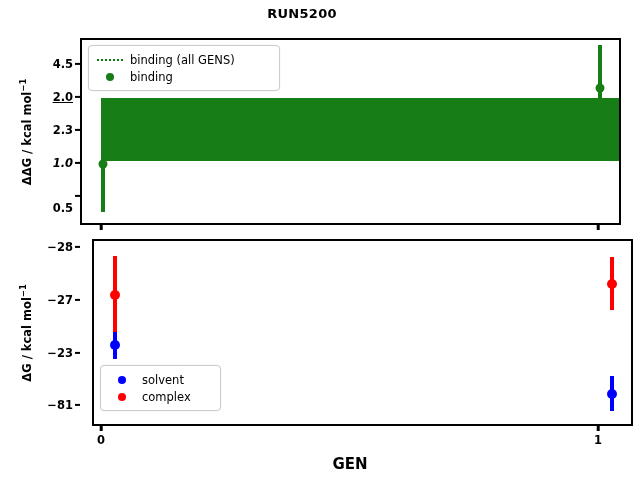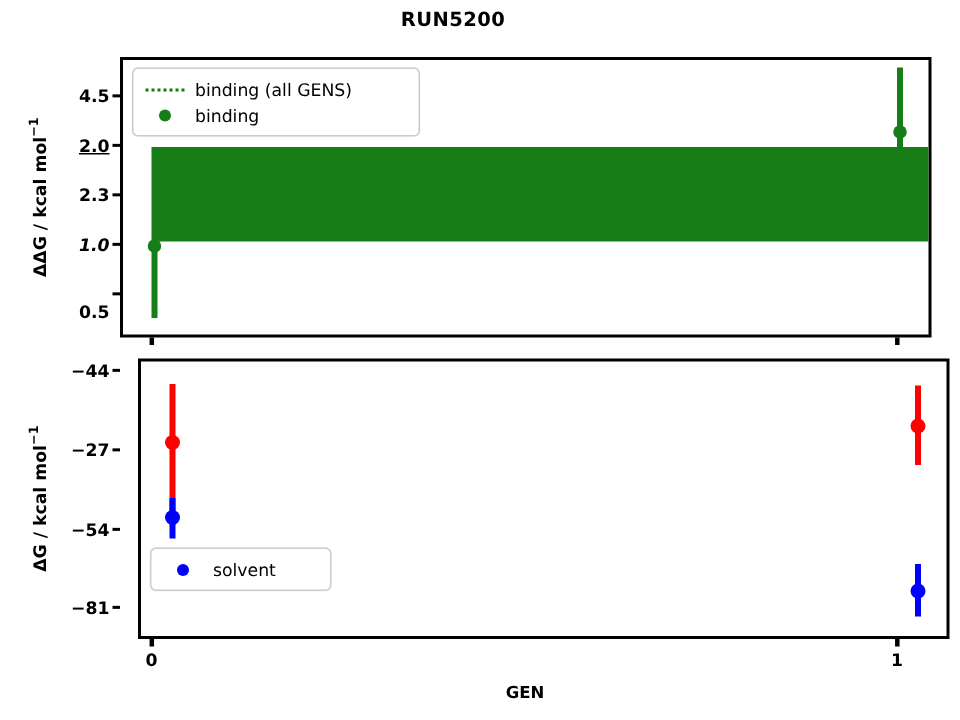--- a/index.html
+++ b/index.html
@@ -60,21 +60,21 @@
   .ylabel{
     position:absolute;
     font-size:11.5px;font-weight:bold;color:#000;
     transform-origin:50% 50%;
     transform:rotate(-90deg);
     white-space:nowrap;
     text-align:center;
   }
   .xlabel{
     position:absolute;
-    font-size:11px;font-weight:bold;color:#000;
+    font-size:15px;font-weight:bold;color:#000;
     text-align:center;white-space:nowrap;
     transform:translateX(-50%);
   }
   .ylabel sub,.ylabel sup{font-size:8.5px;}
 
   
   .errbar{position:absolute;transform:translateX(-50%);}
   .marker{
     position:absolute;border-radius:50%;
     transform:translate(-50%,-50%);
@@ -179,31 +179,37 @@
     <div class="marker" style="left:518px;top:42.5px;width:10px;height:10px;background:#ff0000;"></div>
     <div class="marker" style="left:518px;top:152.7px;width:10px;height:10px;background:#0000ff;"></div>
 
     <div class="legend" style="left:6px;top:124px;width:121px;">
       <div class="legend-row">
         <span class="legend-key">
           <span class="legend-dot" style="background:#0000ff;"></span>
         </span>
         <span class="legend-text">solvent</span>
       </div>
+      <div class="legend-row">
+        <span class="legend-key">
+          <span class="legend-dot" style="background:#ff0000;"></span>
+        </span>
+        <span class="legend-text">complex</span>
+      </div>
     </div>
   </div>
 
   <div class="ytick-mark" style="left:75px;top:247px;"></div>
   <div class="ytick-mark" style="left:75px;top:300px;"></div>
   <div class="ytick-mark" style="left:75px;top:353px;"></div>
   <div class="ytick-mark" style="left:75px;top:405px;"></div>
 
-  <div class="ytick-label" style="left:33px;top:247px;width:40px;">−44</div>
+  <div class="ytick-label" style="left:33px;top:247px;width:40px;">−28</div>
   <div class="ytick-label" style="left:33px;top:300px;width:40px;">−27</div>
-  <div class="ytick-label" style="left:33px;top:353px;width:40px;">−54</div>
+  <div class="ytick-label" style="left:33px;top:353px;width:40px;">−23</div>
   <div class="ytick-label" style="left:33px;top:405px;width:40px;">−81</div>
 
   <div class="xtick-mark" style="left:101px;top:426px;"></div>
   <div class="xtick-mark" style="left:598px;top:426px;"></div>
   <div class="xtick-label" style="left:101px;top:433px;width:30px;">0</div>
   <div class="xtick-label" style="left:598px;top:433px;width:30px;">1</div>
 
   <div class="ylabel" style="left:-39px;top:325px;width:130px;">
     <span>ΔG / kcal mol</span><sup>−1</sup>
   </div>

